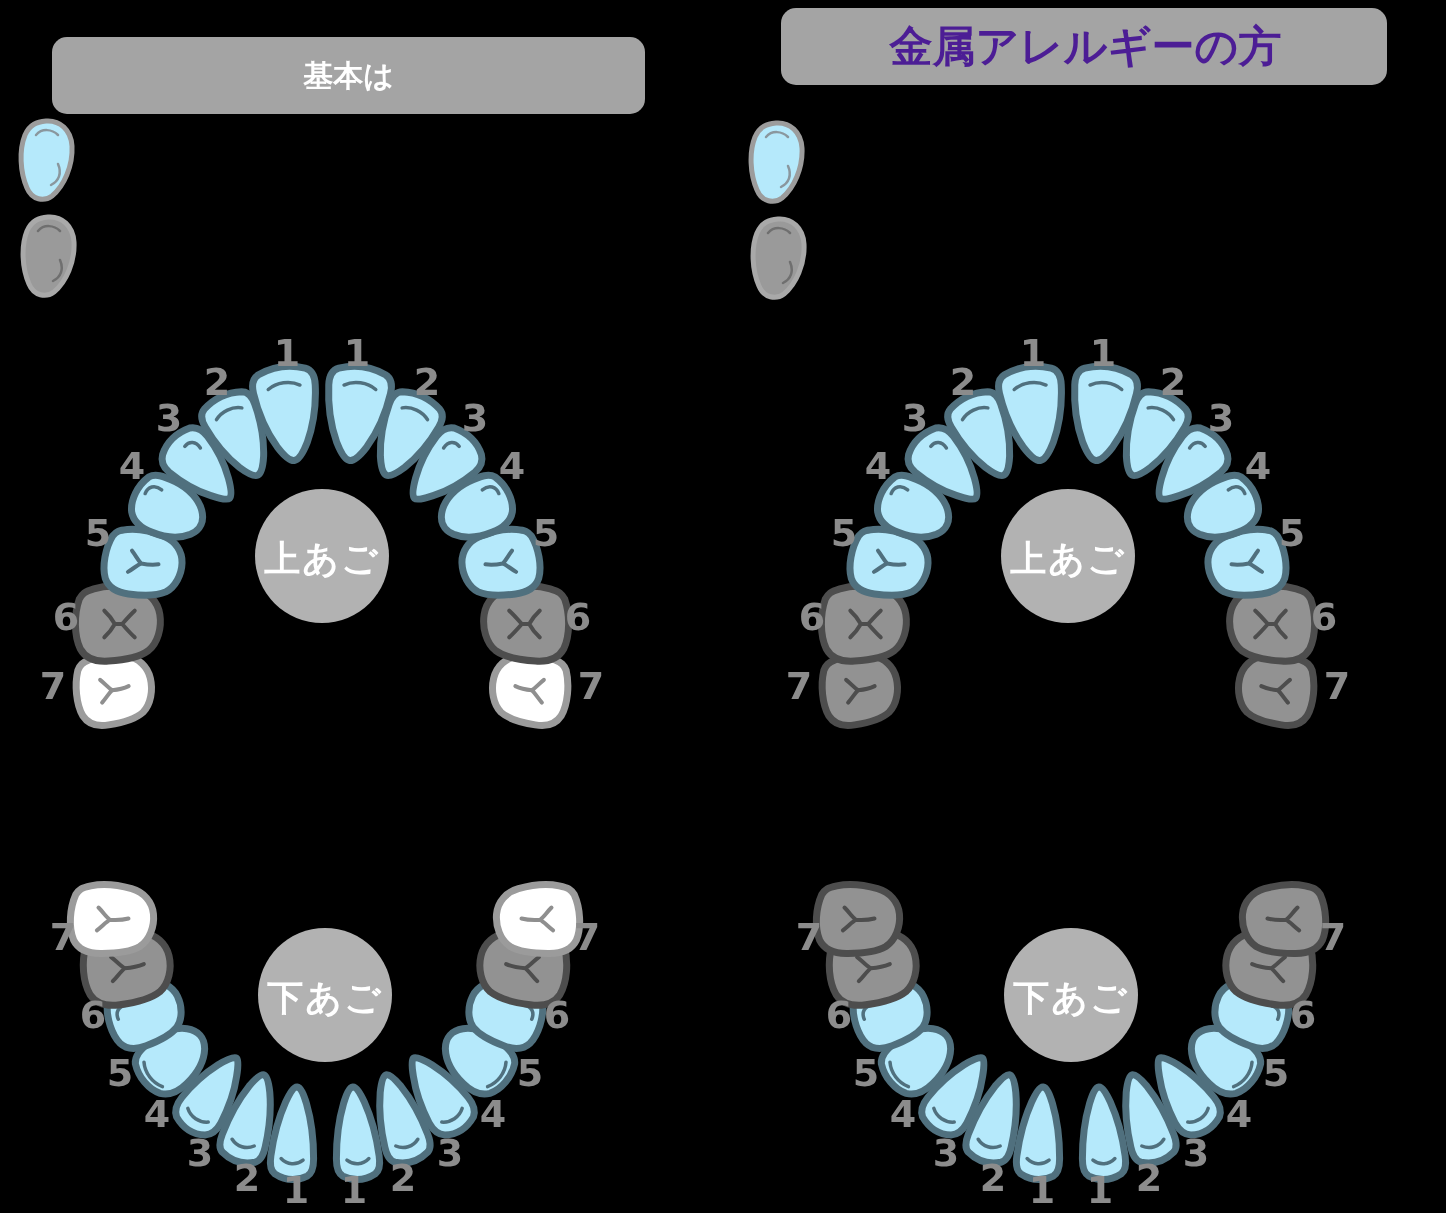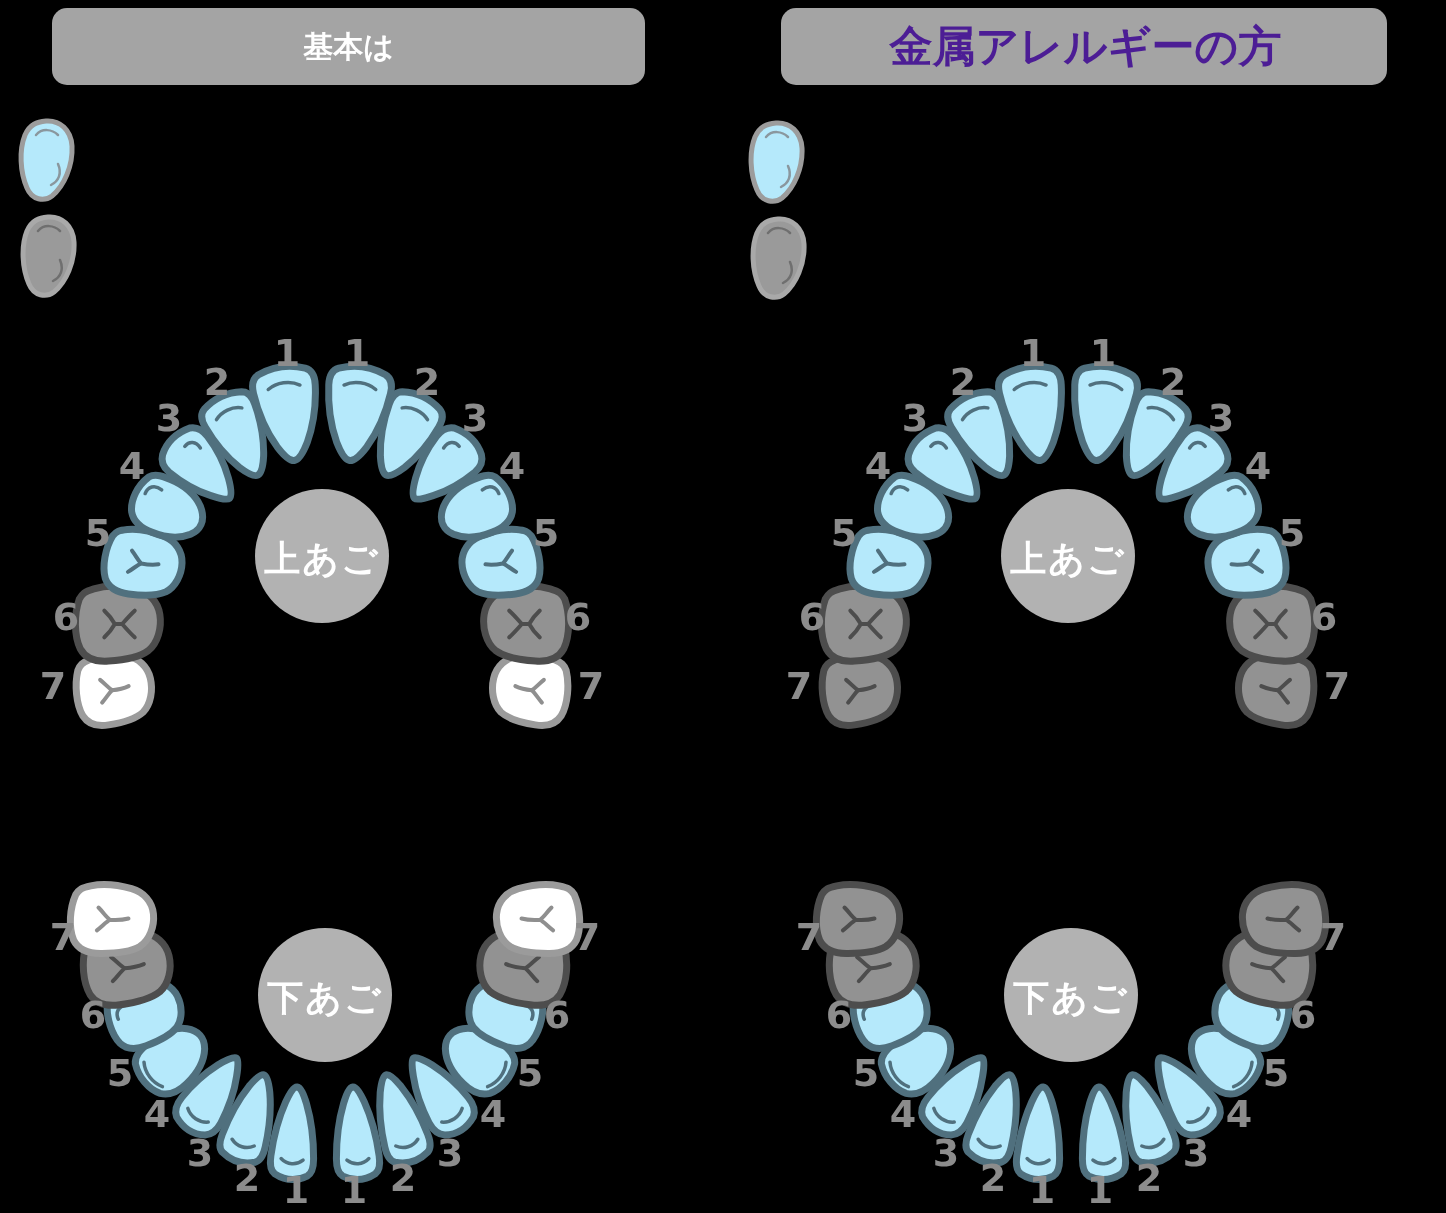--- a/index.html
+++ b/index.html
@@ -14,21 +14,21 @@
   .h-small{font-size:30px;line-height:77px;}
   .h-big{font-size:43px;line-height:77px;}
   #diagram{position:absolute;left:0;top:0;}
   svg text{font-family:"DejaVu Sans","Liberation Sans",sans-serif;}
 </style>
 </head>
 <body>
 
 <div id="canvas">
 
-  <div class="header" id="header-0" style="left: 52px; width: 593px; background: rgb(164, 164, 164); color: rgb(255, 255, 255);">
+  <div class="header" id="header-0" style="left: 52px; width: 593px; background: rgb(164, 164, 164); color: rgb(255, 255, 255); margin-top: 29px;">
     <span class="h-small">基本は</span>
   </div>
 
   <div class="header" id="header-1" style="left: 781px; width: 606px; background: rgb(164, 164, 164); color: #4c1d95;">
     <span class="h-small"></span>
     <span class="h-big">金属アレルギーの方</span>
   </div>
 
   <svg id="diagram" width="1446" height="1213" viewBox="0 0 1446 1213">
       <g>

